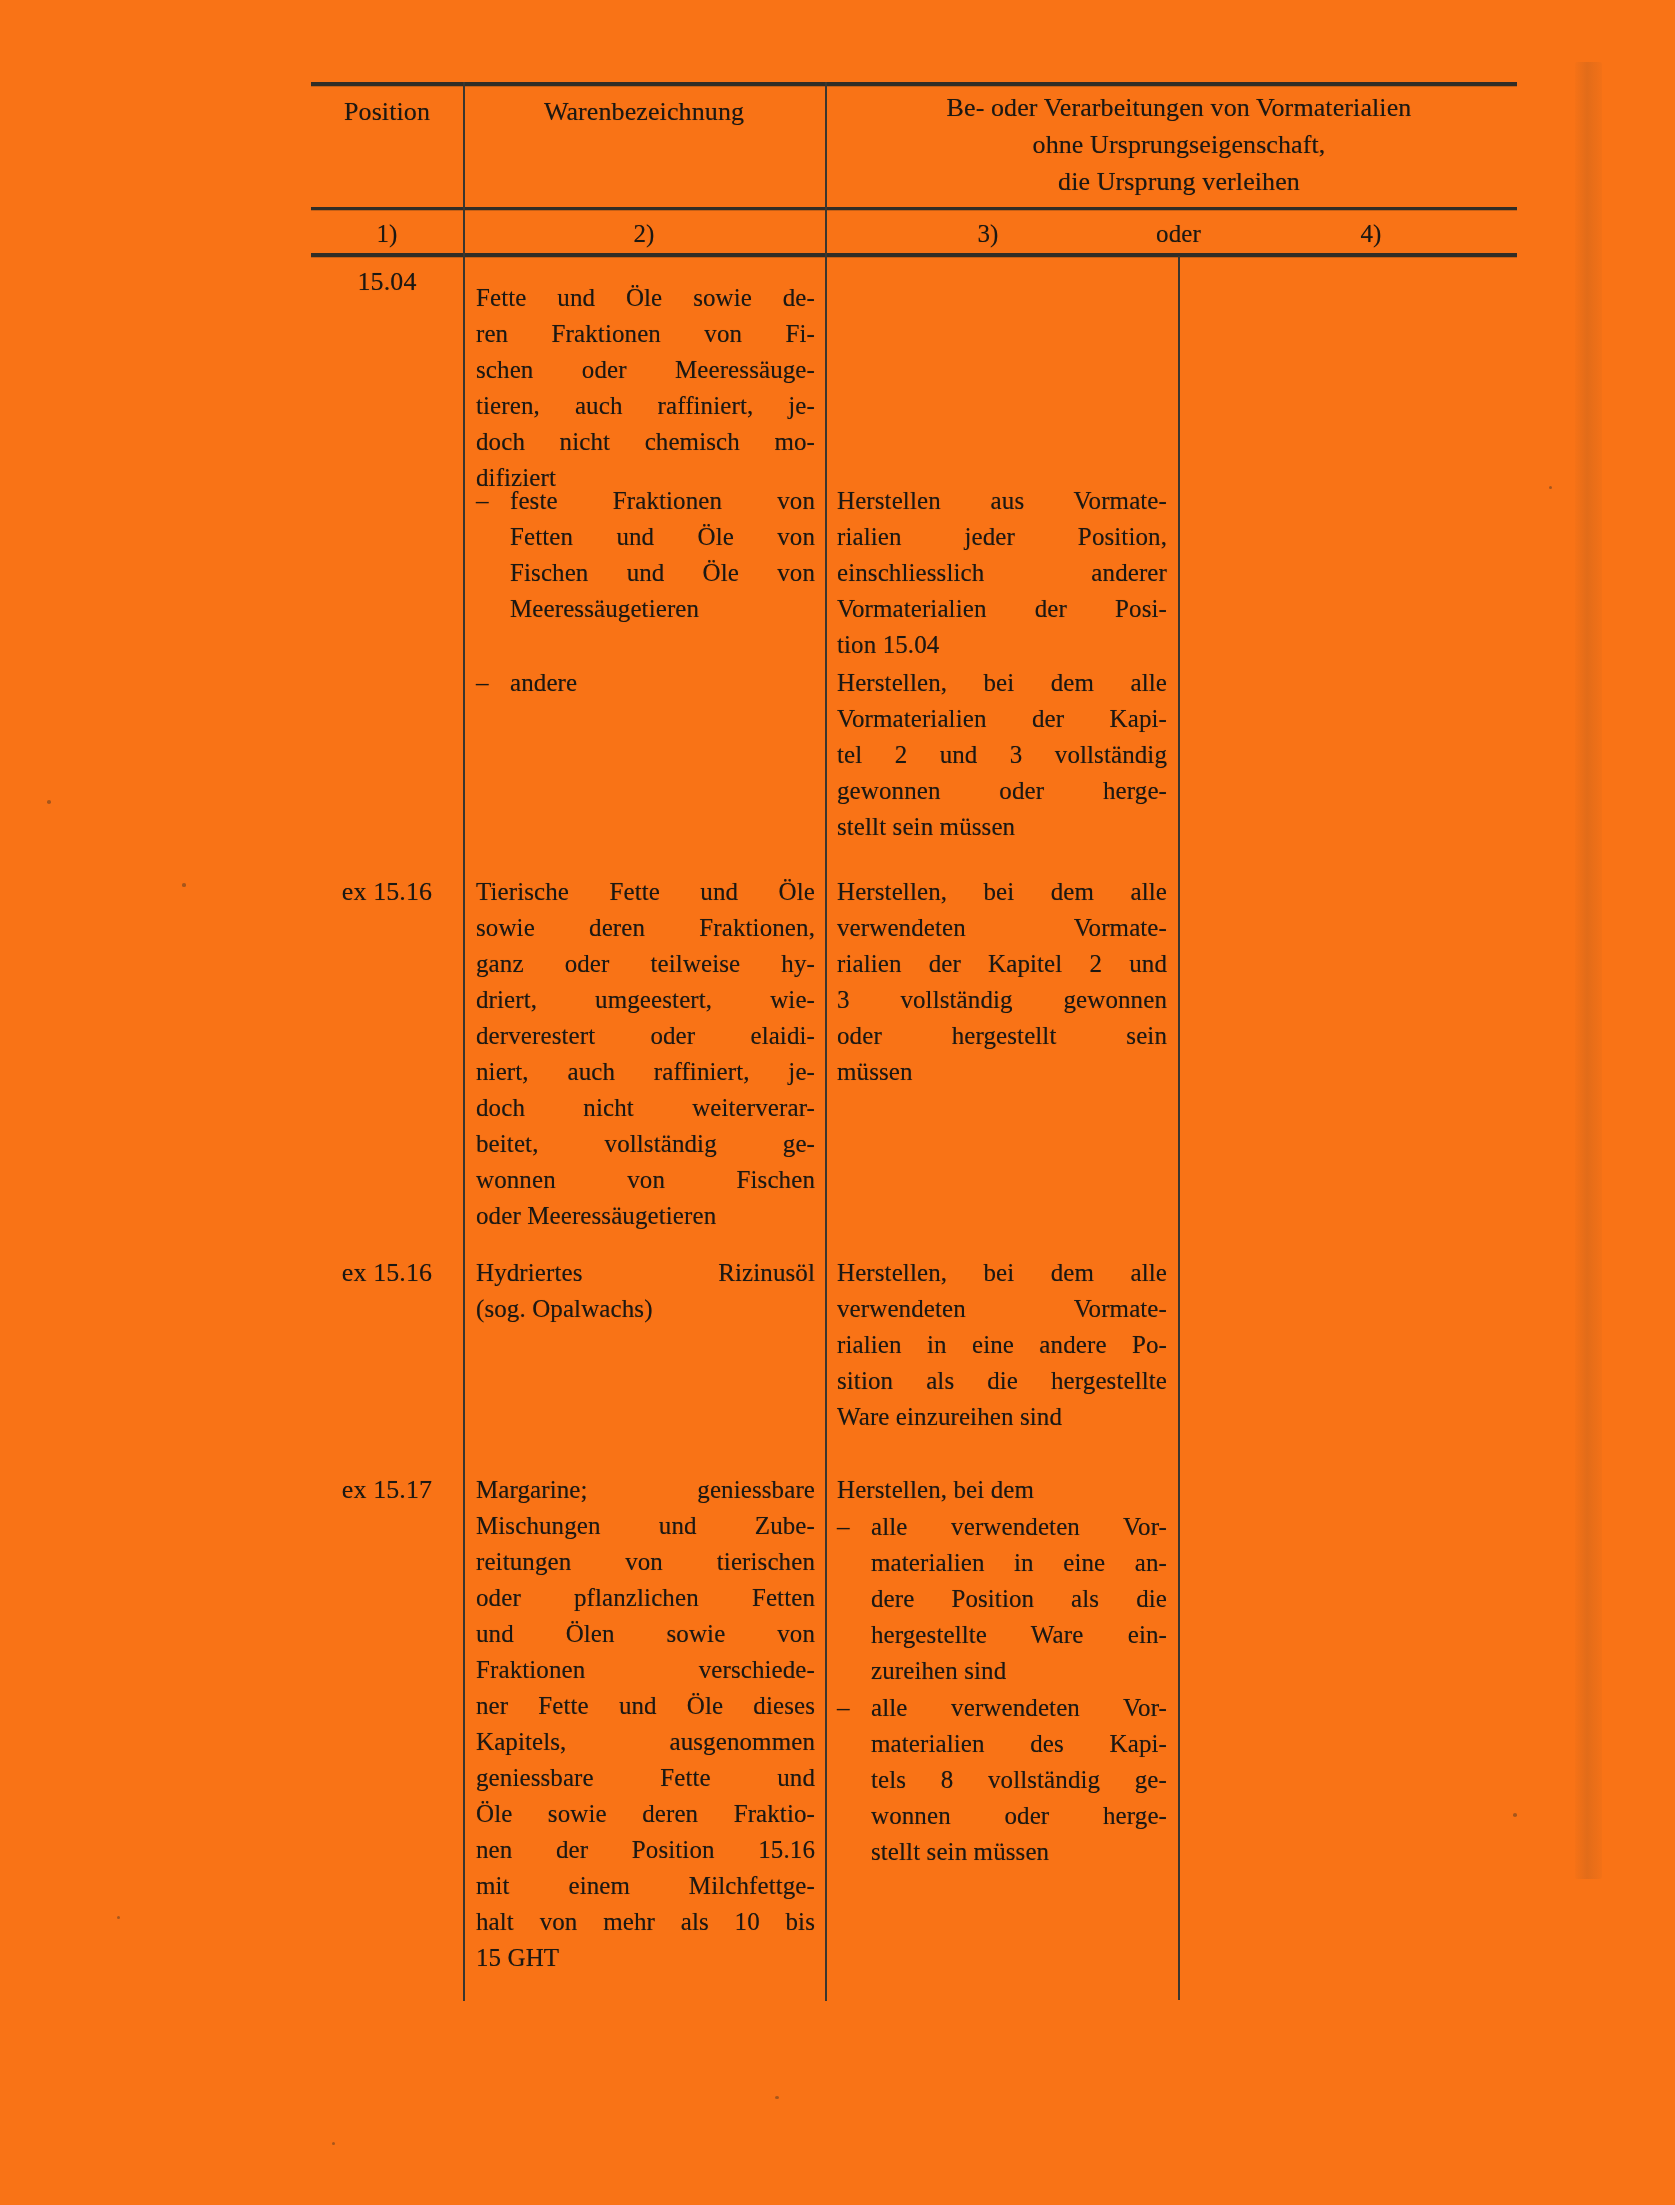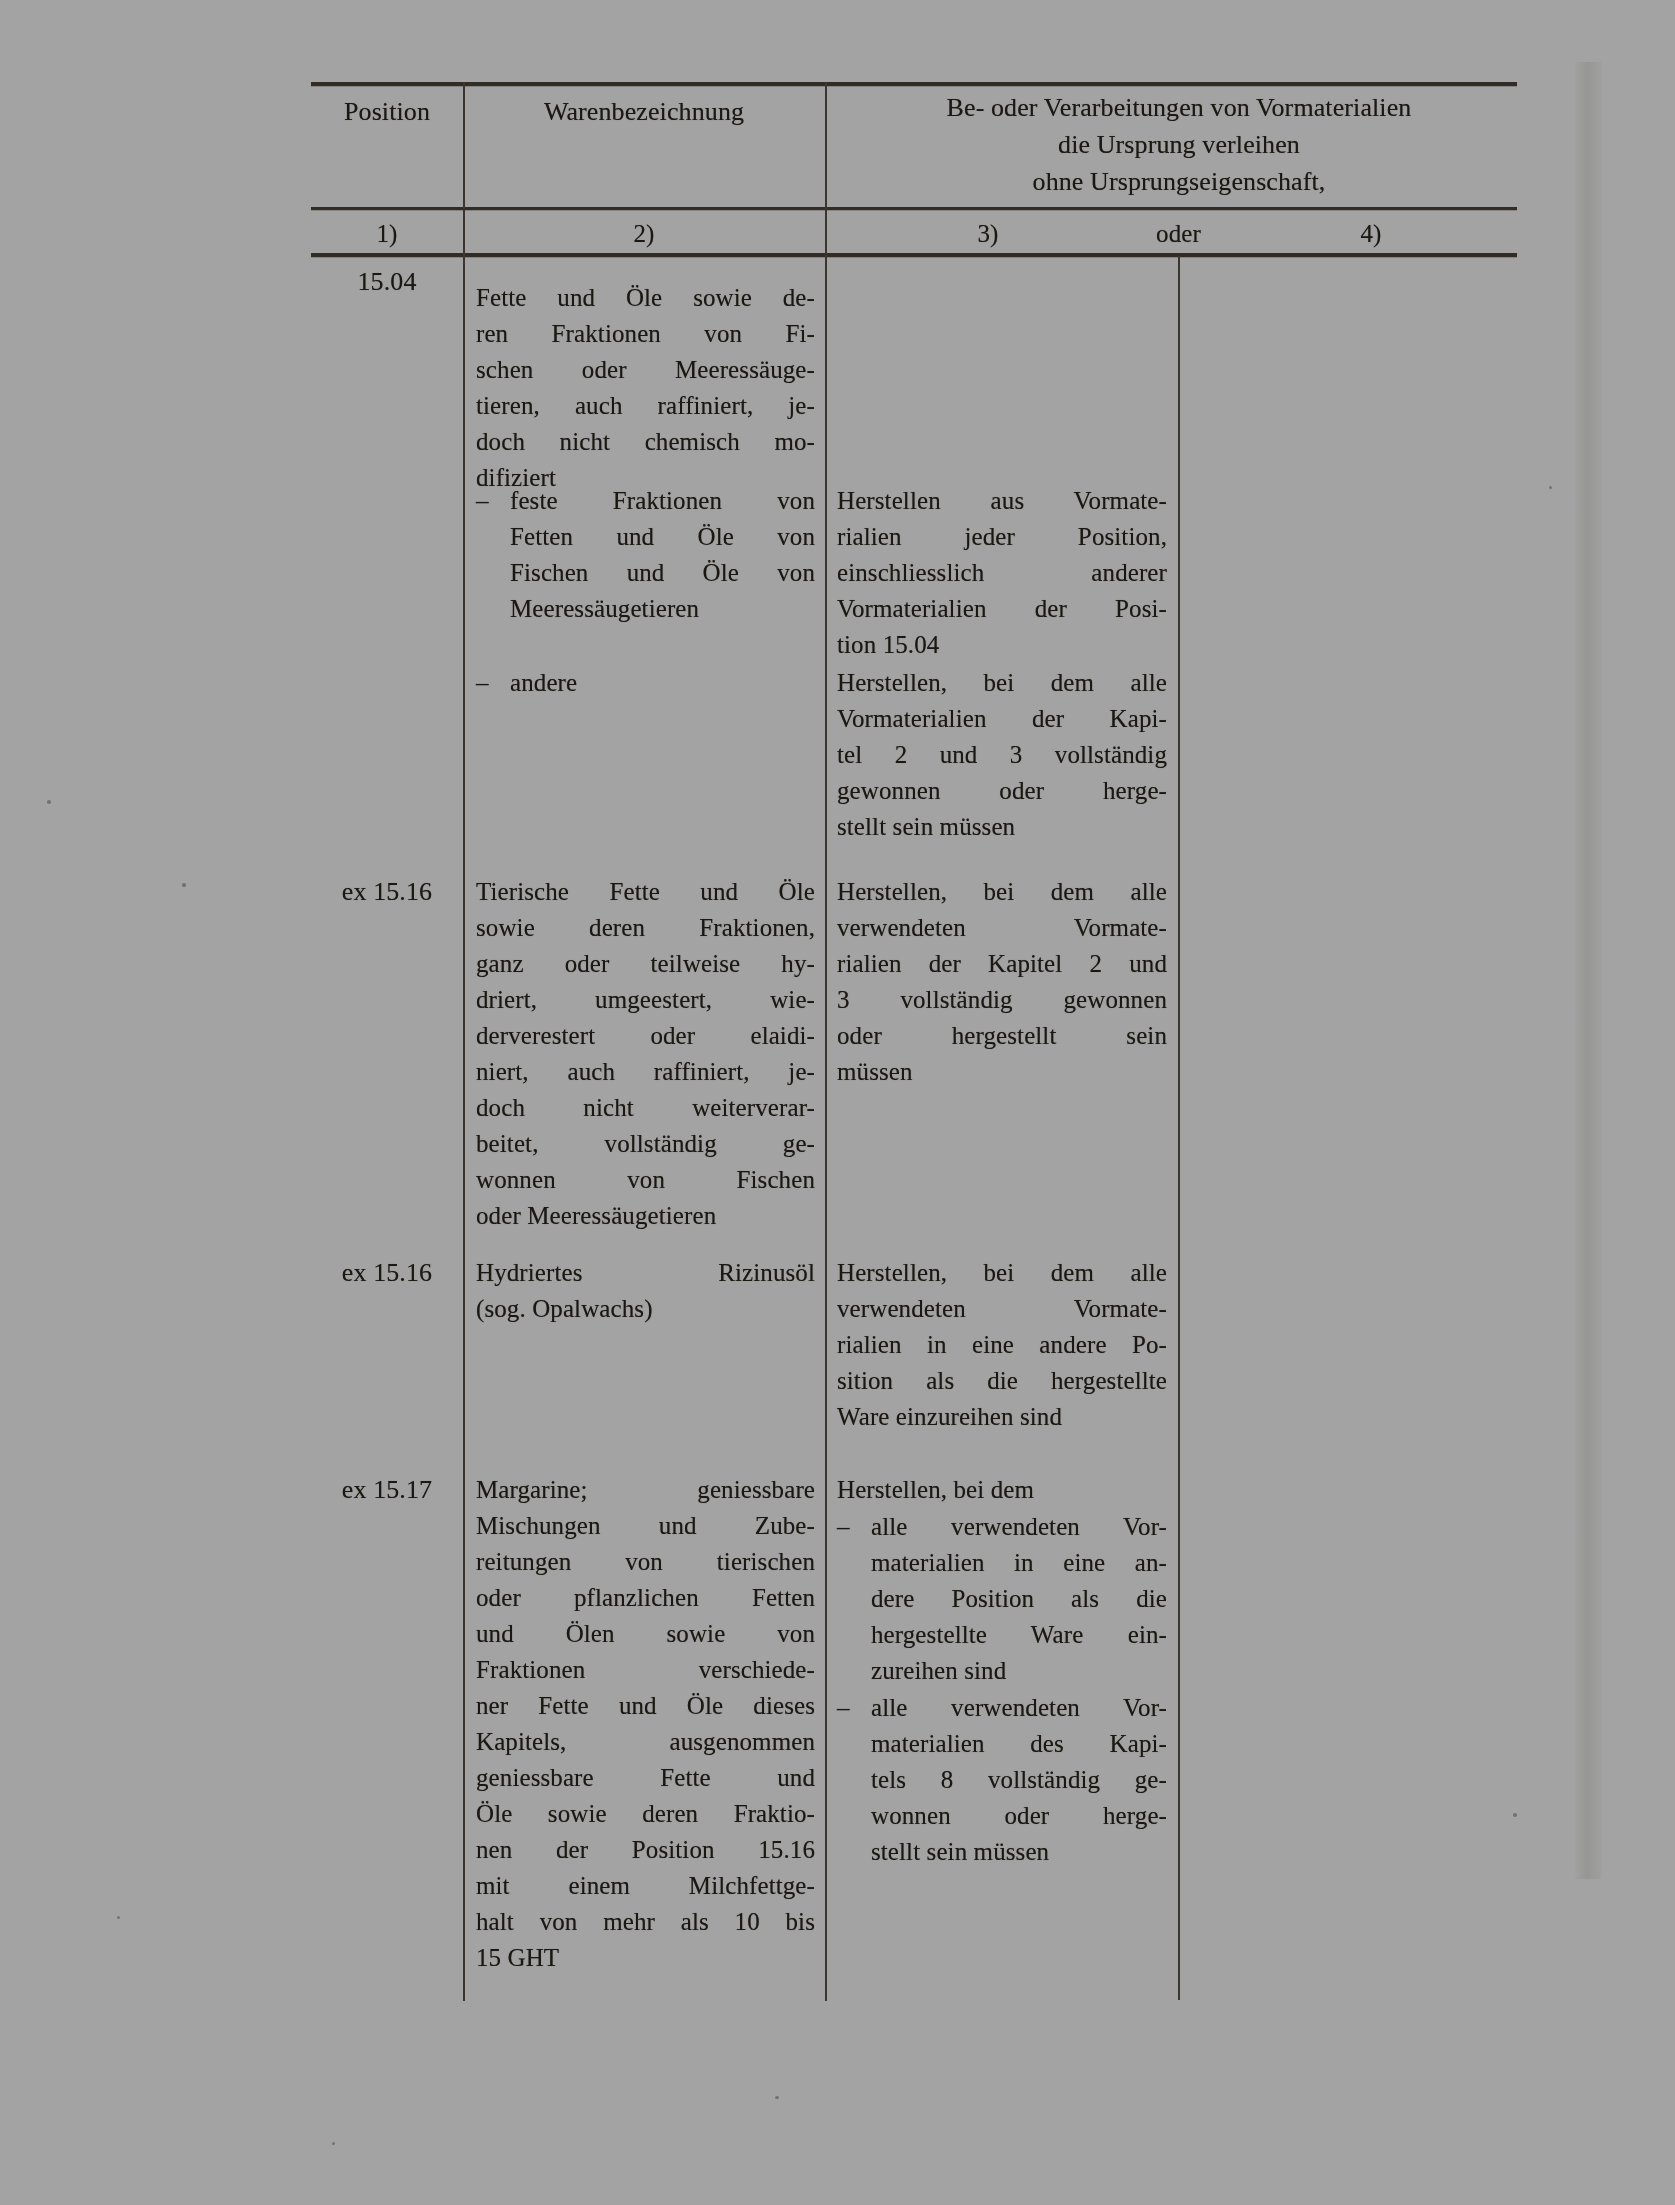--- a/index.html
+++ b/index.html
@@ -1,19 +1,19 @@
 <!DOCTYPE html>
 <html style="font-size:12px"><head>
 <meta charset="utf-8">
 <style>
   html,body{margin:0;padding:0;background:#e9e7e2;}
   .page{
     position:relative;
     width:1675px;height:2205px;
-    background:#a3a3a3;
+    background:#f97316;
     font-family:"Liberation Serif","DejaVu Serif",serif;
     color:#1b1813;
     overflow:hidden;
   }
   .page *{box-sizing:border-box;}
   .txt{ text-shadow:0 0 0.7px rgba(25,20,12,.45); letter-spacing:0.1px; }
 
   
   .hrule{position:absolute;background:#312d26;box-shadow:0 0.7px 0 rgba(40,36,28,.35);}
   .vrule{position:absolute;background:#3a362f;width:2.2px;}
@@ -49,22 +49,22 @@
   <div class="hrule" style="left:311px;top:253px;width:1206px;height:3.7px;"></div>
 
   <div class="vrule" style="left:463px;top:82px;height:1919px;"></div>
   <div class="vrule" style="left:825px;top:82px;height:1919px;"></div>
   <div class="vrule" style="left:1178px;top:256px;height:1744px;"></div>
 
   <div class="blk hdr txt" style="left:311px;top:93px;width:152px;">Position</div>
   <div class="blk hdr txt" style="left:463px;top:93px;width:362px;">Warenbezeichnung</div>
   <div class="blk hdr center txt" style="left:825px;top:89px;width:692px;padding-left:16px;">
       <div class="ln">Be- oder Verarbeitungen von Vormaterialien</div>
+      <div class="ln">ohne Ursprungseigenschaft,</div>
       <div class="ln last">die Ursprung verleihen</div>
-      <div class="ln">ohne Ursprungseigenschaft,</div>
     </div>
 
   <div class="blk sub txt" style="left:311px;top:216px;width:152px;">1)</div>
   <div class="blk sub txt" style="left:463px;top:216px;width:362px;">2)</div>
   <div class="blk sub txt" style="left:825px;top:216px;width:326px;">3)</div>
   <div class="blk sub txt" style="left:1097px;top:216px;width:163px;">oder</div>
   <div class="blk sub txt" style="left:1260px;top:216px;width:222px;">4)</div>
 
   <div class="blk poslbl txt" style="left:311px;top:264px;width:152px;">15.04</div>
   <div class="blk txt" style="left:476px;top:280px;width:339px;">

